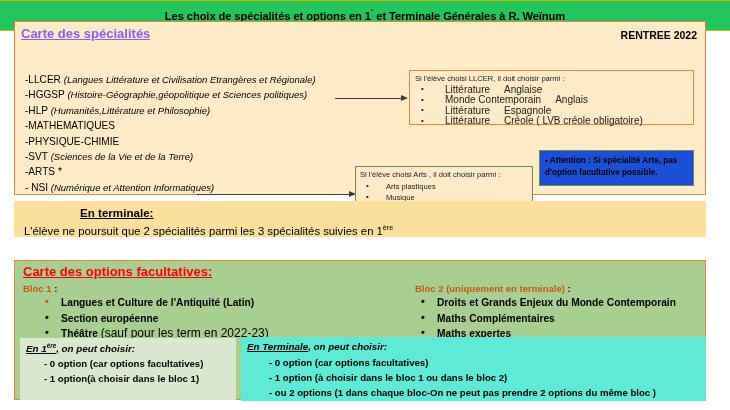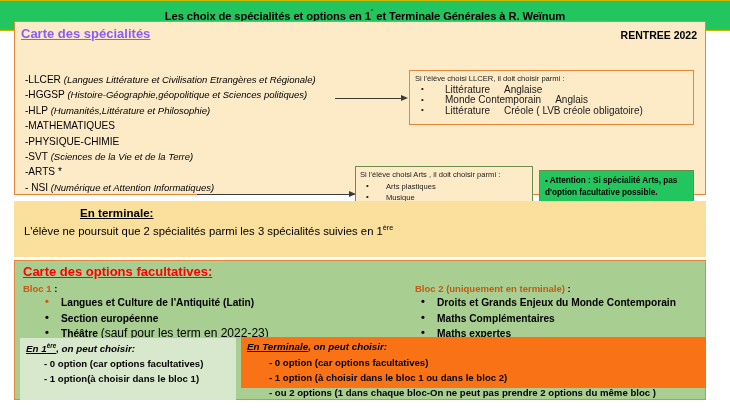--- a/index.html
+++ b/index.html
@@ -184,43 +184,43 @@
     position: absolute;
     left: 6px;
     top: -0.5px;
     font-size: 8px;
   }
 
   
   #box-attention {
     position: absolute;
     left: 524px;
-    top: 148px;
+    top: 128px;
     width: 155px;
     height: 36px;
-    background: #22c55e;
+    background: #1d4ed8;
     border: 1.2px solid #6E8B4E;
     box-sizing: border-box;
     padding: 4px 5px 0 5px;
   }
   #box-attention .line {
     font-size: 8.2px;
     font-weight: bold;
     color: #000000;
     line-height: 11.5px;
   }
   #box-attention .bul { font-size: 8px; }
 
   
   #band-terminale {
     position: absolute;
     left: 14px;
     top: 201px;
     width: 692px;
-    height: 56px;
+    height: 36px;
     background: #FBDF9C;
   }
   #band-terminale-title {
     position: absolute;
     left: 66px;
     top: 5px;
     font-size: 11.6px;
     font-weight: bold;
     text-decoration: underline;
     color: #000000;
@@ -304,22 +304,22 @@
     top: 338px;
     width: 216px;
     height: 62px;
     background: #D8E8CC;
   }
   #sub-terminale {
     position: absolute;
     left: 241px;
     top: 337px;
     width: 465px;
-    height: 51px;
-    background: #f97316;
+    height: 64px;
+    background: #5eead4;
   }
   .sub-title {
     position: absolute;
     left: 6px;
     top: 4px;
     font-size: 9.8px;
     font-weight: bold;
     font-style: italic;
     color: #000000;
   }
@@ -366,20 +366,21 @@
   <div class="arrow-line" id="arrow-llcer-line"></div>
   <div class="arrow-head" id="arrow-llcer-head"></div>
   <div class="arrow-line" id="arrow-arts-line"></div>
   <div class="arrow-head" id="arrow-arts-head"></div>
 
   <div id="box-llcer">
     <div class="hdr">Si  l'élève choisi LLCER, il doit  choisir parmi :</div>
     <ul>
       <li><span>Littérature</span><span class="gap"></span><span>Anglaise</span></li>
       <li><span>Monde Contemporain</span><span class="gap"></span><span>Anglais</span></li>
+      <li><span>Littérature</span><span class="gap"></span><span>Espagnole</span></li>
       <li><span>Littérature</span><span class="gap"></span><span>Créole ( LVB créole obligatoire)</span></li>
     </ul>
   </div>
 
   <div id="box-arts">
     <div class="hdr">Si l'élève choisi Arts , il doit choisir parmi :</div>
     <ul>
       <li>Arts plastiques</li>
       <li>Musique</li>
     </ul>

